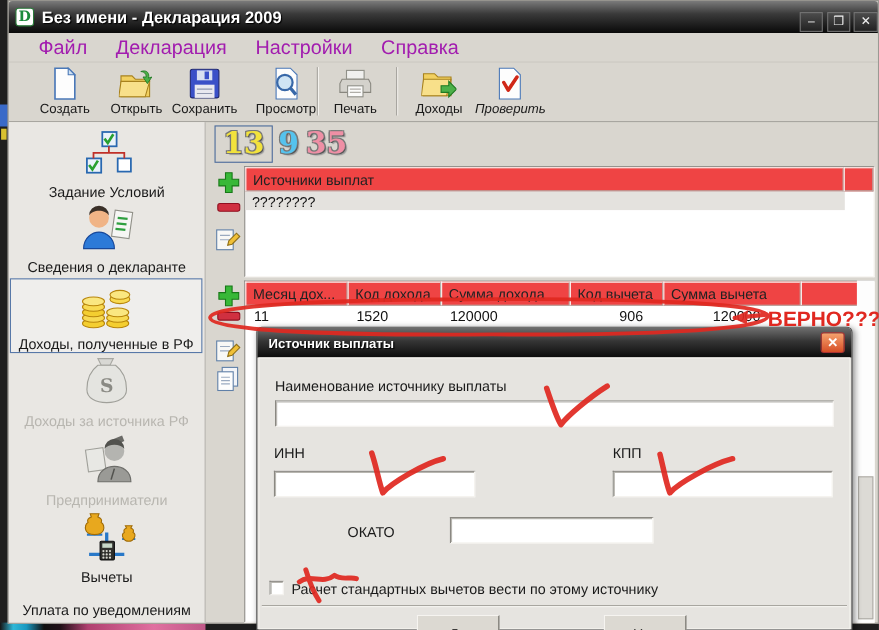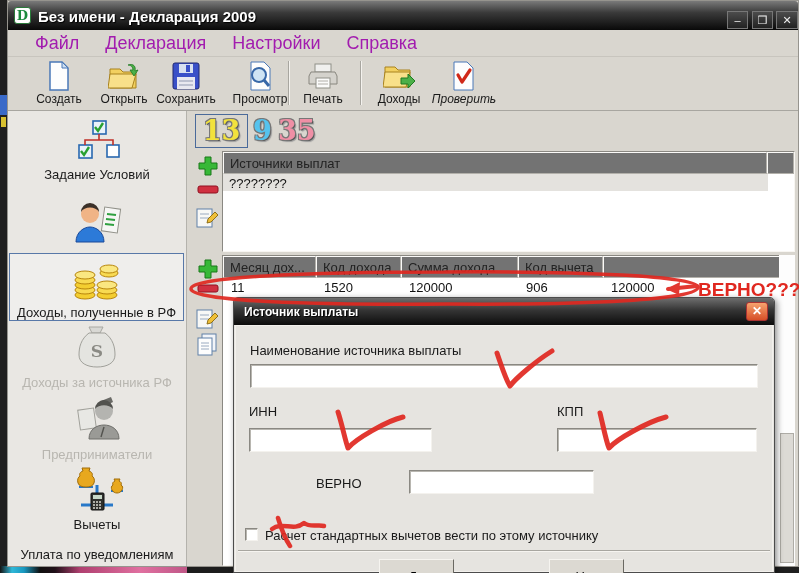--- a/index.html
+++ b/index.html
@@ -56,21 +56,21 @@
   .rate13-box { left:195px; top:114px; width:53px; height:34px; background:#d9d6cf;
                 border:1px solid #4a6a9a; display:flex; align-items:center;
                 justify-content:center; cursor:pointer; }
 
   
   .mini-btn { position:absolute; cursor:pointer; }
 
   
   .panel { background:#fff; border-top:1px solid #8a8882; border-left:1px solid #8a8882;
            border-right:1px solid #f8f6f2; border-bottom:1px solid #f8f6f2; }
-  .hdr-row { display:flex; background:#737373; }
+  .hdr-row { display:flex; background:#ef4444; }
   .hdr-cell { border-right:1px solid #b2b0aa; border-bottom:1px solid #b2b0aa;
               border-top:1px solid #fbfaf8; border-left:1px solid #fbfaf8;
               font-size:13px; color:#222; padding:3px 4px 2px 6px; white-space:nowrap;
               overflow:hidden; }
   .data-row { display:flex; font-size:13px; color:#111; }
   .data-cell { padding:2px 4px 1px 8px; white-space:nowrap; overflow:hidden; }
 
   
   .dialog { left:233px; top:297px; width:542px; height:276px;
             border:1px solid #4c4c4c; border-radius:5px 5px 0 0;
@@ -228,20 +228,21 @@
       <svg width="54" height="44">
           <rect x="33" y="6" width="16" height="24" fill="#f6f6f4" stroke="#909088" transform="rotate(8 41 18)"></rect>
           <line x1="37" y1="12" x2="46" y2="13" stroke="#2fa040" stroke-width="2"></line>
           <line x1="36" y1="17" x2="45" y2="18" stroke="#2fa040" stroke-width="2"></line>
           <line x1="35" y1="22" x2="44" y2="23" stroke="#2fa040" stroke-width="2"></line>
           <circle cx="20" cy="12" r="9" fill="#f0b486"></circle>
           <path d="M11 10 a9 9 0 0 1 18 0 c-3 -6 -15 -6 -18 0 z" fill="#3a3028"></path>
           <path d="M6 40 c0 -10 8 -15 14 -15 c6 0 14 5 14 15 z" fill="#2c7ad8" stroke="#18489a"></path>
         </svg>
     </span>
+    <span class="slabel">Сведения о декларанте</span>
   </div>
 
   <div class="abs side-item selected" style="left:9px;top:253px;height:68px;width:175px;">
     <span>
       <svg width="56" height="40">
         <g stroke="#b8860c" stroke-width="1">
           <ellipse cx="16" cy="34" rx="10" ry="4" fill="#f4ce30"></ellipse>
             <ellipse cx="16" cy="29" rx="10" ry="4" fill="#f8da52"></ellipse>
             <ellipse cx="16" cy="24" rx="10" ry="4" fill="#f4ce30"></ellipse>
             <ellipse cx="16" cy="19" rx="10" ry="4" fill="#f8da52"></ellipse>
@@ -374,50 +375,51 @@
         <line x1="6" y1="17" x2="14" y2="17" stroke="#9aaac0"></line>
       </svg>
   </div>
 
   <div class="abs panel" style="left:222px;top:255px;width:573px;height:311px;">
     <div class="hdr-row">
       <div class="hdr-cell" style="width:93px;">Месяц дох...</div>
       <div class="hdr-cell" style="width:85px;">Код дохода</div>
       <div class="hdr-cell" style="width:117px;">Сумма дохода</div>
       <div class="hdr-cell" style="width:85px;">Код вычета</div>
+      <div class="hdr-cell" style="width:125px;">Сумма вычета</div>
       <div class="hdr-cell" style="flex:1;"></div>
     </div>
     <div class="data-row" style="height:19px;align-items:flex-start;">
       <div class="data-cell" style="width:93px;">11</div>
       <div class="data-cell" style="width:85px;">1520</div>
       <div class="data-cell" style="width:117px;">120000</div>
-      <div class="data-cell" style="width:85px;">906</div>
+      <div class="data-cell" style="width:85px;margin-left:37px;">906</div>
       <div class="data-cell" style="width:125px;">120000</div>
     </div>
   </div>
 
   <div class="abs scrollstrip"></div>
   <div class="abs scrollthumb"></div>
 
   <div class="abs dialog">
     <div class="dlg-title"></div>
     <div class="dlg-title-text">Источник выплаты</div>
     <div class="dlg-close">✕</div>
     <div class="dlg-body"></div>
 
-    <div class="dlg-label" style="left:16px;top:45px;">Наименование источника выплаты</div>
+    <div class="dlg-label" style="left:16px;top:45px;">Наименование источнику выплаты</div>
     <input class="dlg-input" style="left: 16px; top: 66px; width: 508px;" value="">
 
     <div class="dlg-label" style="left:15px;top:106px;">ИНН</div>
     <input class="dlg-input" style="left: 15px; top: 130px; width: 183px;" value="">
 
     <div class="dlg-label" style="left:323px;top:106px;">КПП</div>
     <input class="dlg-input" style="left: 323px; top: 130px; width: 200px;" value="">
 
-    <div class="dlg-label" style="left:82px;top:178px;">ВЕРНО</div>
+    <div class="dlg-label" style="left:82px;top:178px;">ОКАТО</div>
     <input class="dlg-input" style="left: 175px; top: 172px; width: 185px;" value="">
 
     <div class="chkbox" style="left:11px;top:230px;"></div>
     <div class="dlg-label" style="left:31px;top:230px;">Расчет стандартных вычетов вести по этому источнику</div>
 
     <div class="abs" style="left:4px;top:252px;width:532px;height:2px;border-top:1px solid #a8a6a0;border-bottom:1px solid #f6f4f0;"></div>
 
     <button class="dlg-btn" style="left:145px;top:261px;">Да</button>
     <button class="dlg-btn" style="left:315px;top:261px;">Нет</button>
   </div>

